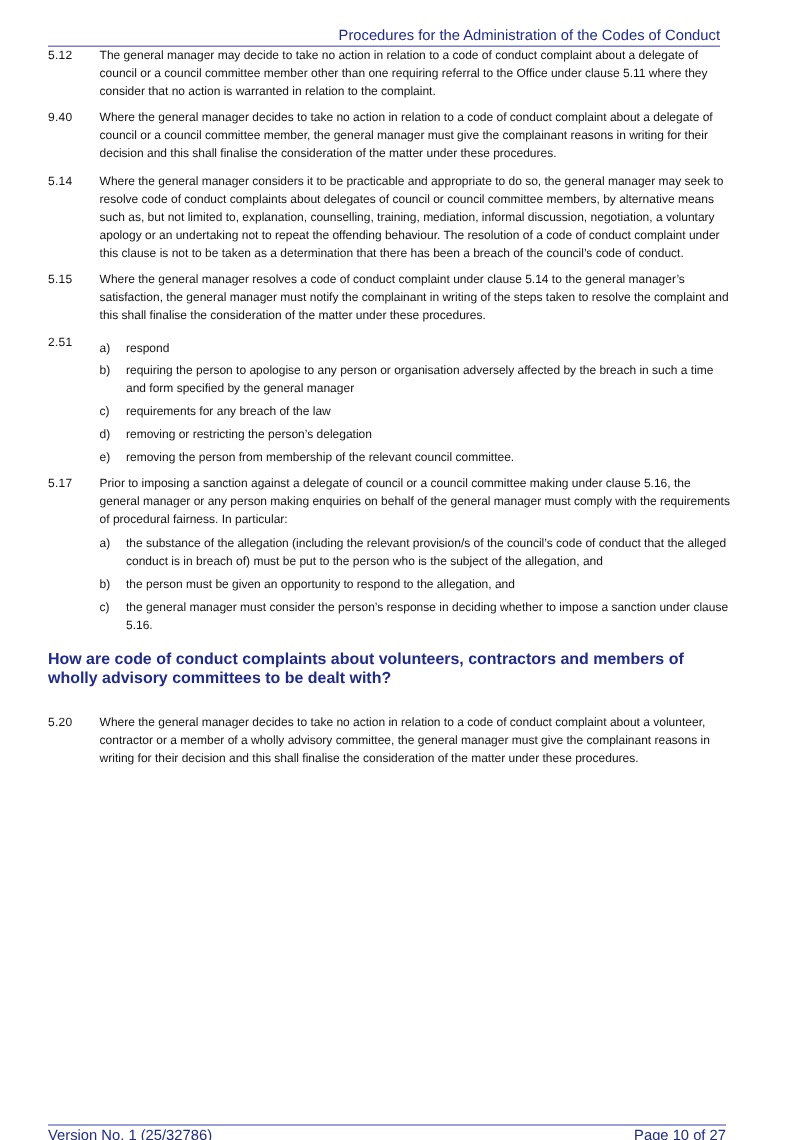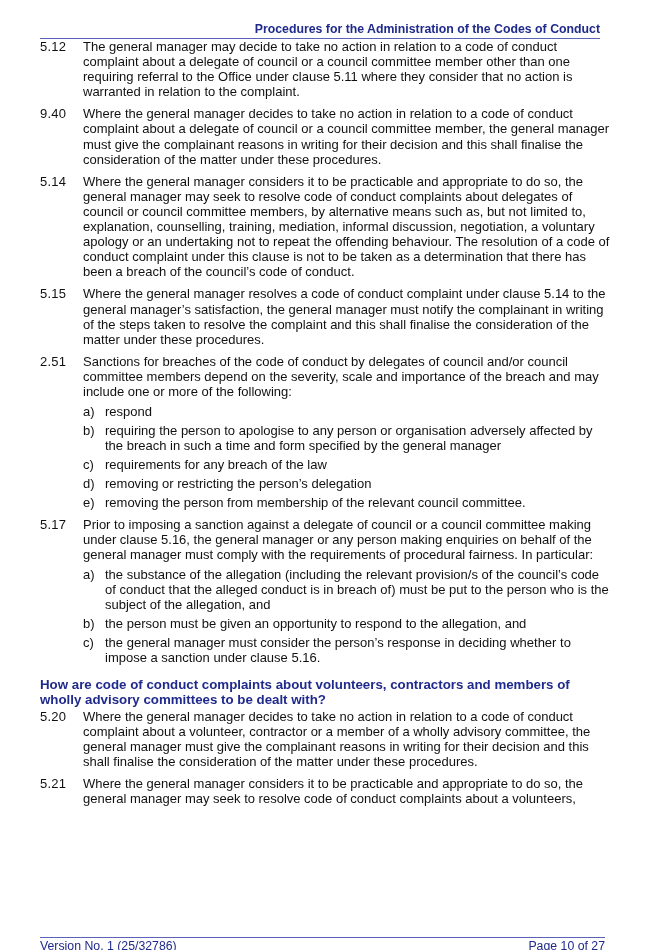--- a/index.html
+++ b/index.html
@@ -19,31 +19,30 @@
       position: absolute;
       left: 40px;
       top: 22px;
       width: 560px;
       text-align: right;
       font-size: 12.3px;
       color: #1f2a8c;
       line-height: 15px;
       padding-bottom: 1px;
       border-bottom: 1px solid #5b63b8;
-      font-weight: bold;
     }
     .content {
       position: absolute;
       left: 40px;
       top: 39px;
       width: 570px;
     }
     .clause {
       display: flex;
-      font-size: 13px;
+      font-size: 10px;
       line-height: 15.1px;
       margin-bottom: 7px;
       justify-content: center;
     }
     .clause-num {
       width: 43px;
       flex: 0 0 43px;
       letter-spacing: 0.2px;
     }
     .clause-body {
@@ -68,21 +67,21 @@
     }
     .sub-text {
       flex: 1;
     }
     .section-heading {
       font-size: 13.3px;
       line-height: 15.2px;
       font-weight: bold;
       color: #1f2a8c;
       margin-top: 12px;
-      margin-bottom: 1px;
+      margin-bottom: 23px;
       width: 540px;
     }
     .page-footer {
       position: absolute;
       left: 40px;
       top: 937px;
       width: 565px;
       border-top: 1px solid #5b63b8;
       display: flex;
       justify-content: space-between;
@@ -125,21 +124,20 @@
   <div class="clause">
     <span class="clause-num">5.15</span>
     <div class="clause-body">
       <span class="clause-text">Where the general manager resolves a code of conduct complaint under clause 5.14 to the general manager’s satisfaction, the general manager must notify the complainant in writing of the steps taken to resolve the complaint and this shall finalise the consideration of the matter under these procedures.</span>
     </div>
   </div>
 
   <div class="clause">
     <span class="clause-num">2.51</span>
     <div class="clause-body">
-      <span class="clause-text">Sanctions for breaches of the code of conduct by delegates of council and/or council committee members depend on the severity, scale and importance of the breach and may include one or more of the following:</span>
       <div class="sublist">
         <div class="sub-item">
           <span class="sub-label">a)</span>
           <span class="sub-text">respond</span>
         </div>
         <div class="sub-item">
           <span class="sub-label">b)</span>
           <span class="sub-text">requiring the person to apologise to any person or organisation adversely affected by the breach in such a time and form specified by the general manager</span>
         </div>
         <div class="sub-item">
@@ -183,25 +181,19 @@
 
 
 
   <div class="clause">
     <span class="clause-num">5.20</span>
     <div class="clause-body">
       <span class="clause-text">Where the general manager decides to take no action in relation to a code of conduct complaint about a volunteer, contractor or a member of a wholly advisory committee, the general manager must give the complainant reasons in writing for their decision and this shall finalise the consideration of the matter under these procedures.</span>
     </div>
   </div>
 
-  <div class="clause">
-    <span class="clause-num">5.21</span>
-    <div class="clause-body">
-      <span class="clause-text">Where the general manager considers it to be practicable and appropriate to do so, the general manager may seek to resolve code of conduct complaints about a volunteers,</span>
-    </div>
-  </div>
 
 </div>
 
 <div class="page-footer">
   <span>Version No. 1 (25/32786)</span>
   <span>Page 10 of 27</span>
 </div>
 
 </body></html>

